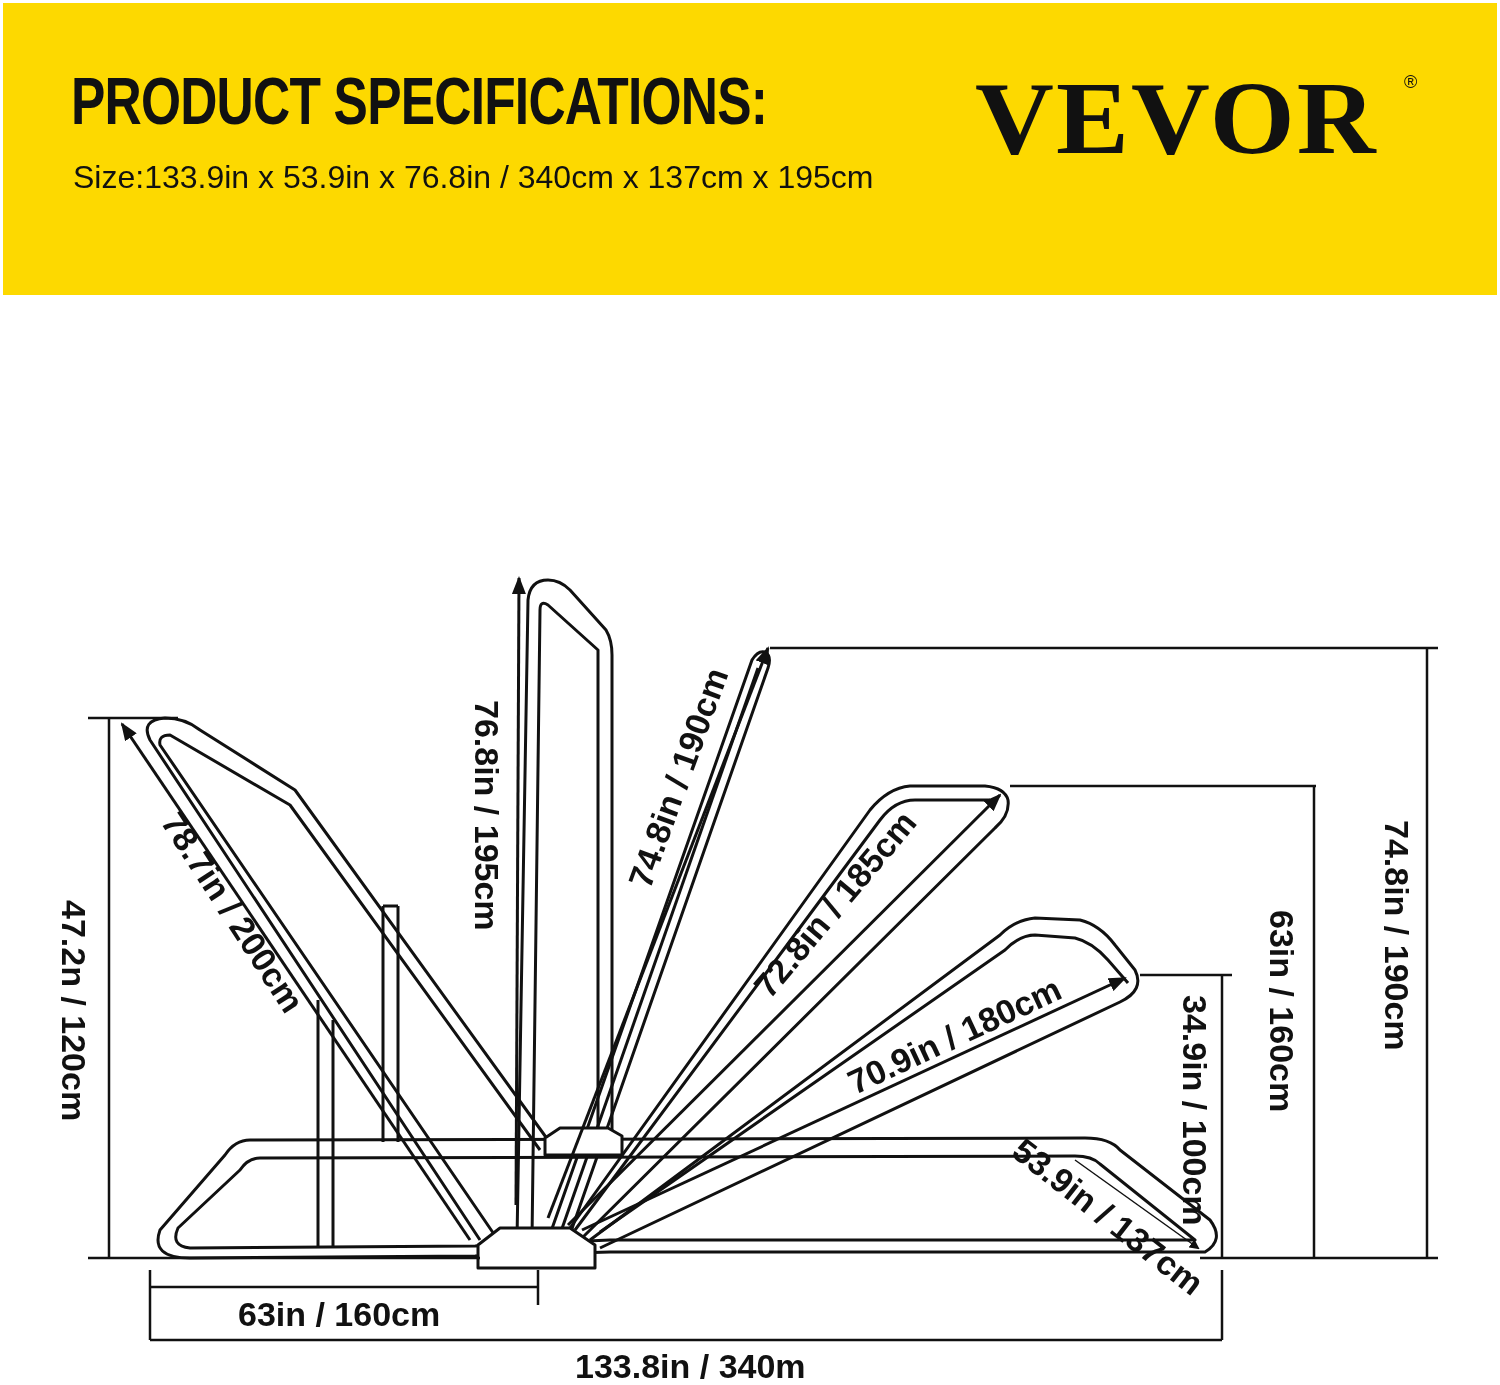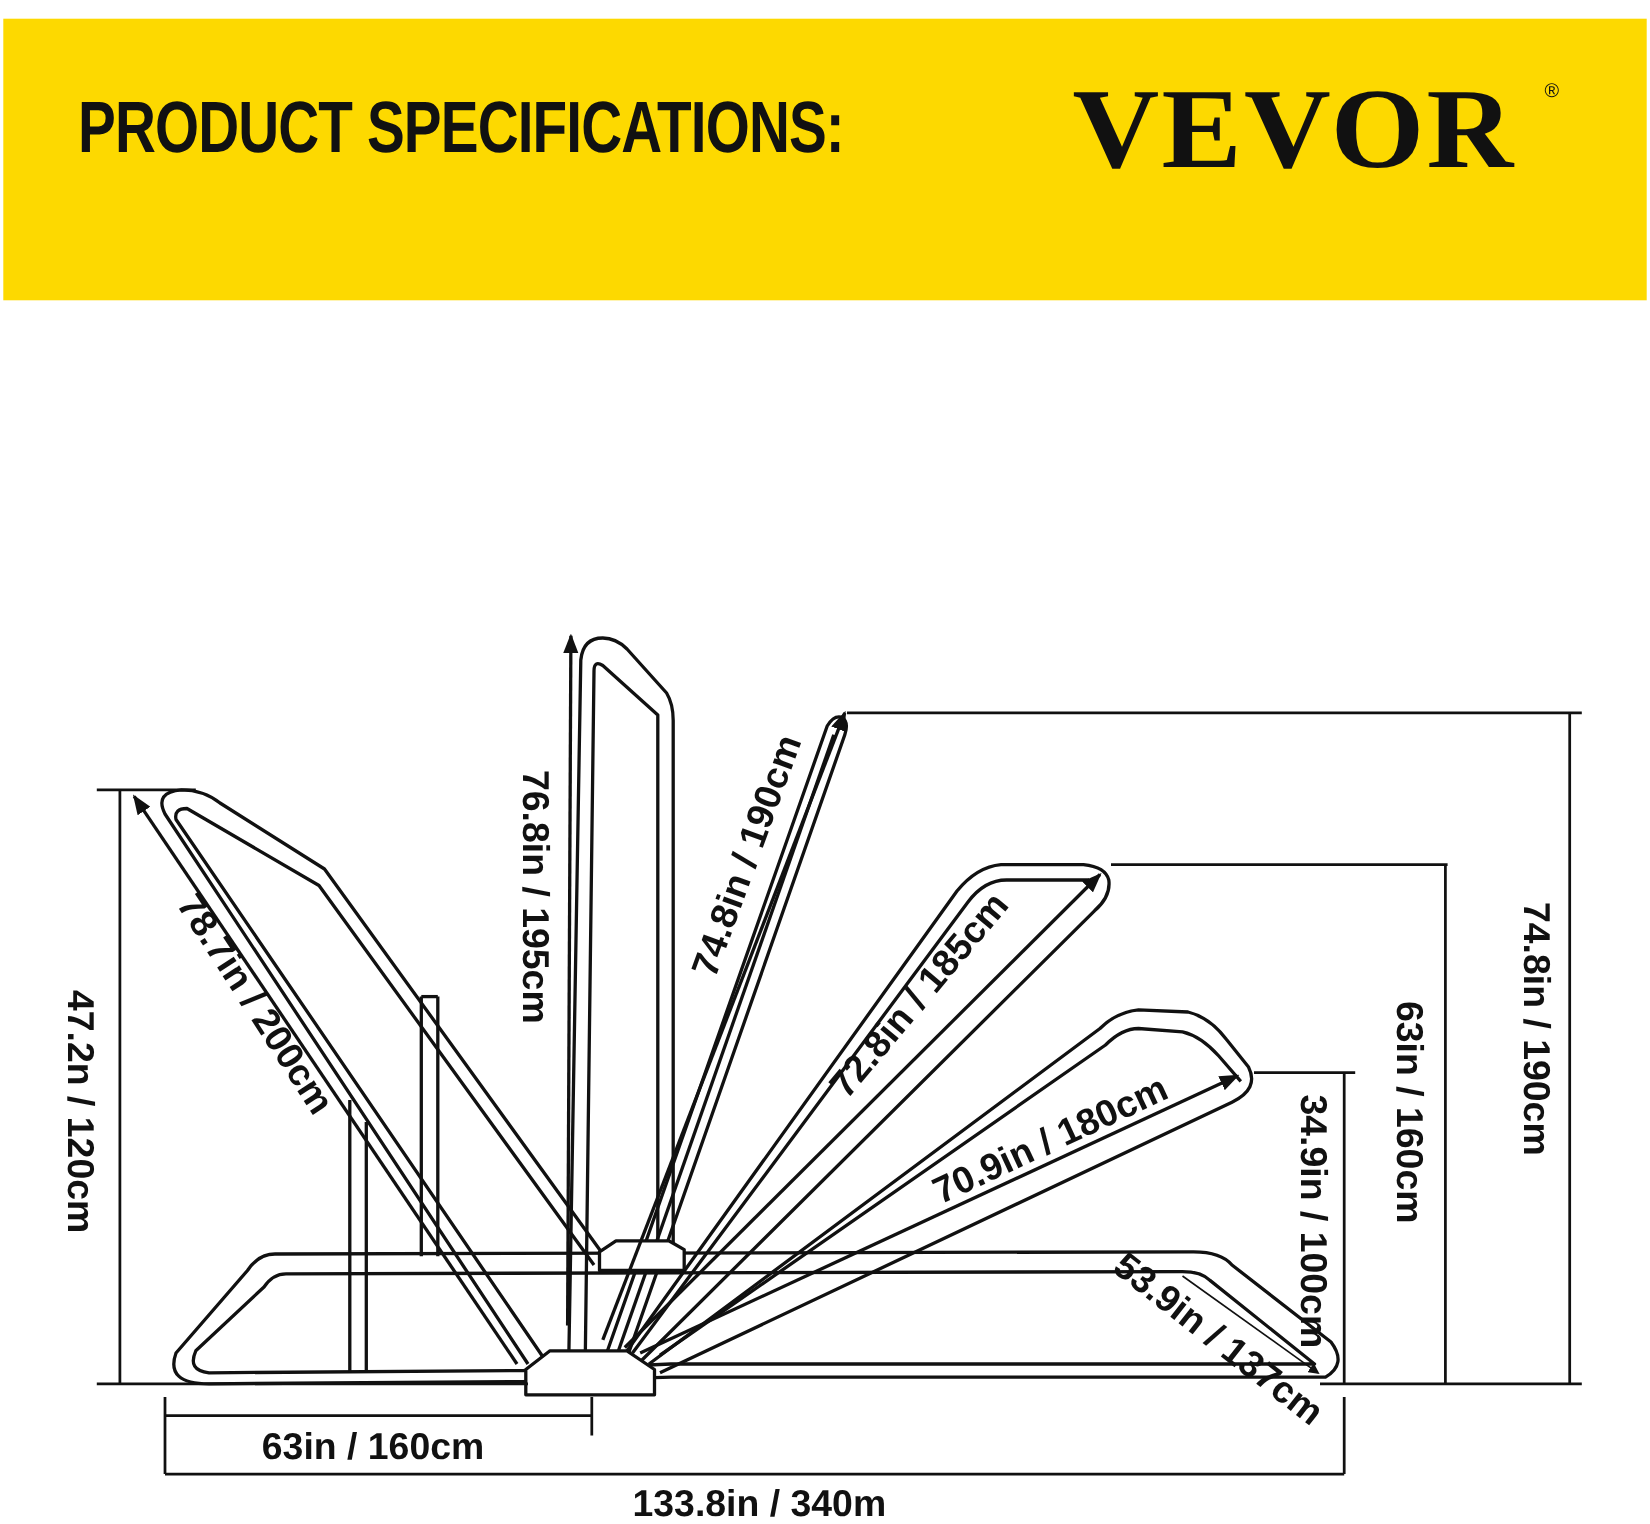--- a/index.html
+++ b/index.html
@@ -1,19 +1,19 @@
 <!DOCTYPE html>
 <html><head>
 <meta charset="utf-8">
 <style>
   * { margin: 0; padding: 0; box-sizing: border-box; }
   html, body { width: 1500px; height: 1385px; background: #ffffff; overflow: hidden; }
   body { position: relative; font-family: "Liberation Sans", sans-serif; }
   .banner {
-    position: absolute; left: 3px; top: 17px; width: 1494px; height: 256px;
+    position: absolute; left: 3px; top: 3px; width: 1494px; height: 292px;
     background: #fdd900;
   }
   .title {
     position: absolute; left: 68px; top: 60px;
     font-family: "Liberation Sans", sans-serif; font-weight: 700;
     font-size: 66px; letter-spacing: -1px; color: #111;
     transform: scaleX(0.78); transform-origin: left top; white-space: nowrap;
   }
   .size {
     position: absolute; left: 70px; top: 156px;
@@ -34,20 +34,21 @@
   .dim {
     font-family: "Liberation Sans", sans-serif; font-weight: 700;
     font-size: 34px; fill: #111;
   }
 </style>
 </head>
 <body>
 
 <div class="banner">
   <div class="title">PRODUCT SPECIFICATIONS:</div>
+  <div class="size">Size:133.9in x 53.9in x 76.8in / 340cm x 137cm x 195cm</div>
 </div>
 <div class="brand">VEVOR</div>
 <div class="reg">®</div>
 
 <svg class="diagram" width="1500" height="1385" viewBox="0 0 1500 1385" xmlns="http://www.w3.org/2000/svg">
   <defs>
     <marker id="arr" markerWidth="10" markerHeight="10" refX="8" refY="5" orient="auto" markerUnits="userSpaceOnUse">
       <path d="M0,0 L10,5 L0,10 Z" fill="#111"></path>
     </marker>
     <marker id="arrL" markerWidth="18" markerHeight="14" refX="16" refY="7" orient="auto" markerUnits="userSpaceOnUse">

